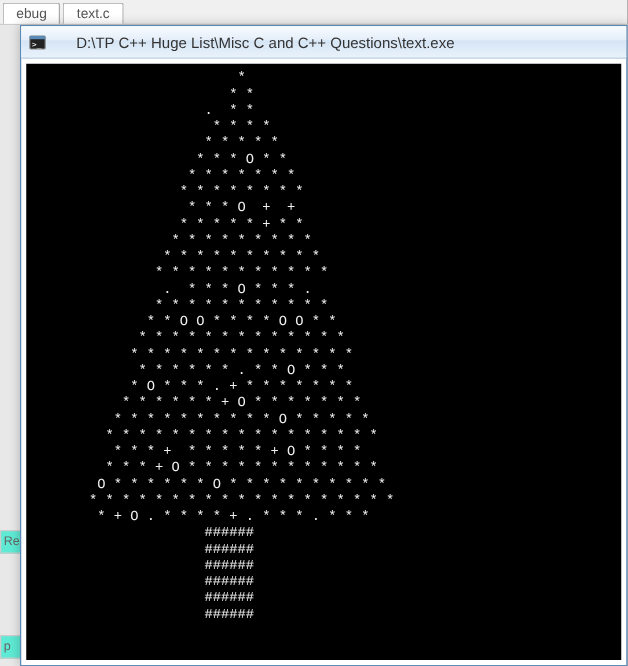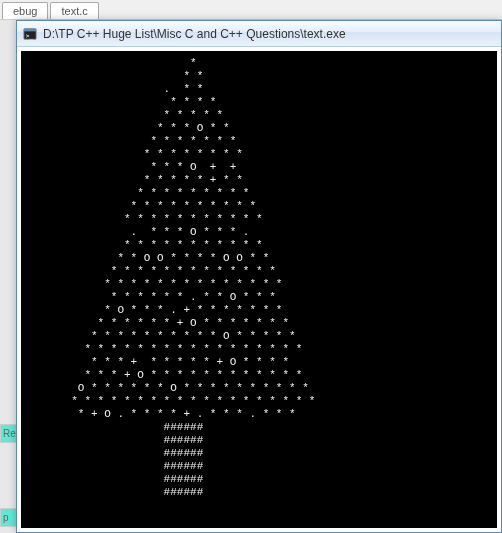--- a/index.html
+++ b/index.html
@@ -59,21 +59,21 @@
       display: flex;
       flex-direction: column;
     }
     .titlebar {
       height: 26px;
       background: linear-gradient(to bottom, #f7fbff 0%, #e4eef9 45%, #d5e5f5 46%, #e9f2fb 100%);
       border-bottom: 1px solid #b8cde2;
       display: flex;
       align-items: center;
       padding: 0 6px;
-      gap: 6px;
+      gap: 24px;
     }
     .app-icon {
       width: 14px;
       height: 14px;
       display: inline-block;
     }
     .app-icon svg { width: 14px; height: 14px; display: block; }
     .title-text {
       color: #333;
       font-size: 12px;

